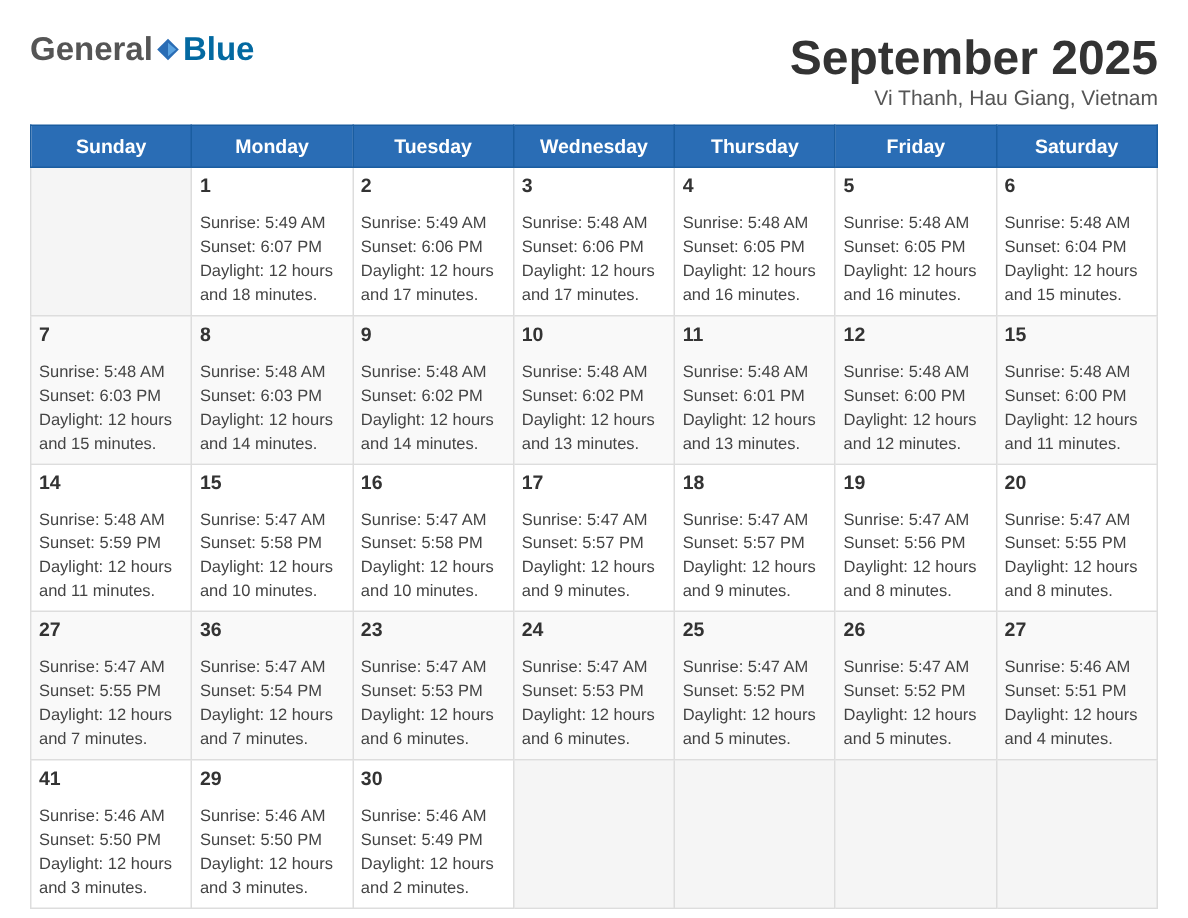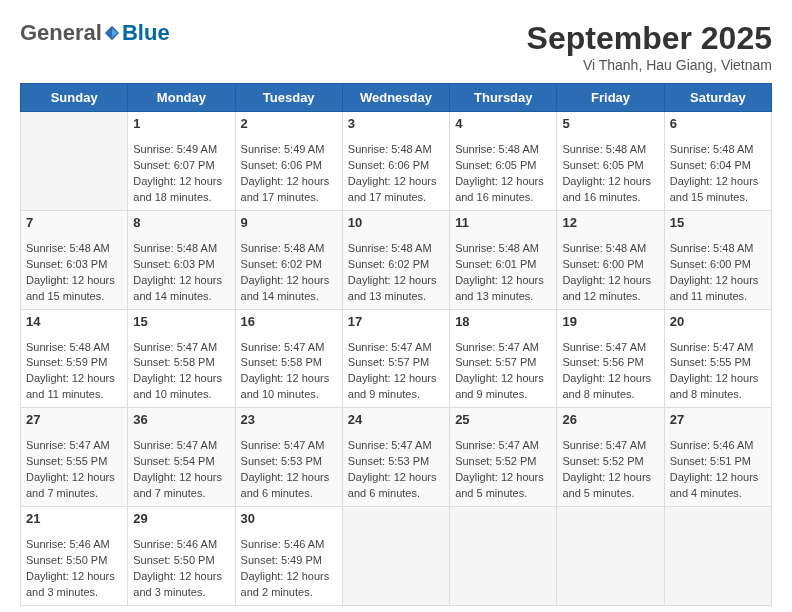--- a/index.html
+++ b/index.html
@@ -316,21 +316,21 @@
         <td>
           <span class="day-number">27</span>
           <div class="day-info" style="white-space: pre-line;">Sunrise: 5:46 AM
 Sunset: 5:51 PM
 Daylight: 12 hours
 and 4 minutes.</div>
         </td>
       </tr>
       <tr>
         <td>
-          <span class="day-number">21</span>
+          <span class="day-number">41</span>
           <div class="day-info" style="white-space: pre-line;">Sunrise: 5:46 AM
 Sunset: 5:50 PM
 Daylight: 12 hours
 and 3 minutes.</div>
         </td>
         <td>
           <span class="day-number">29</span>
           <div class="day-info" style="white-space: pre-line;">Sunrise: 5:46 AM
 Sunset: 5:50 PM
 Daylight: 12 hours

